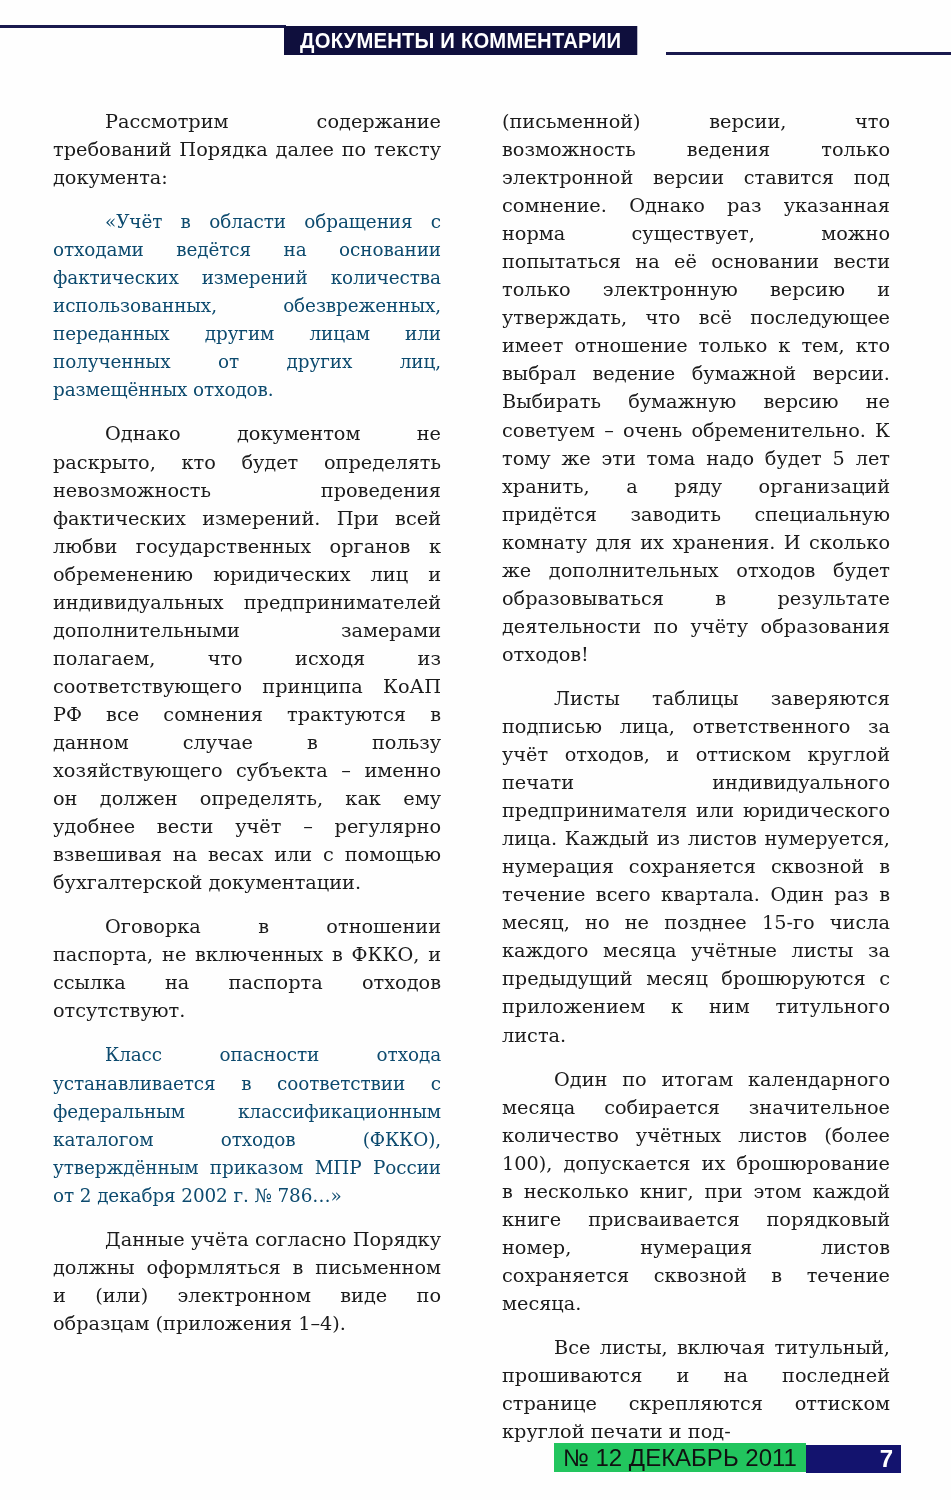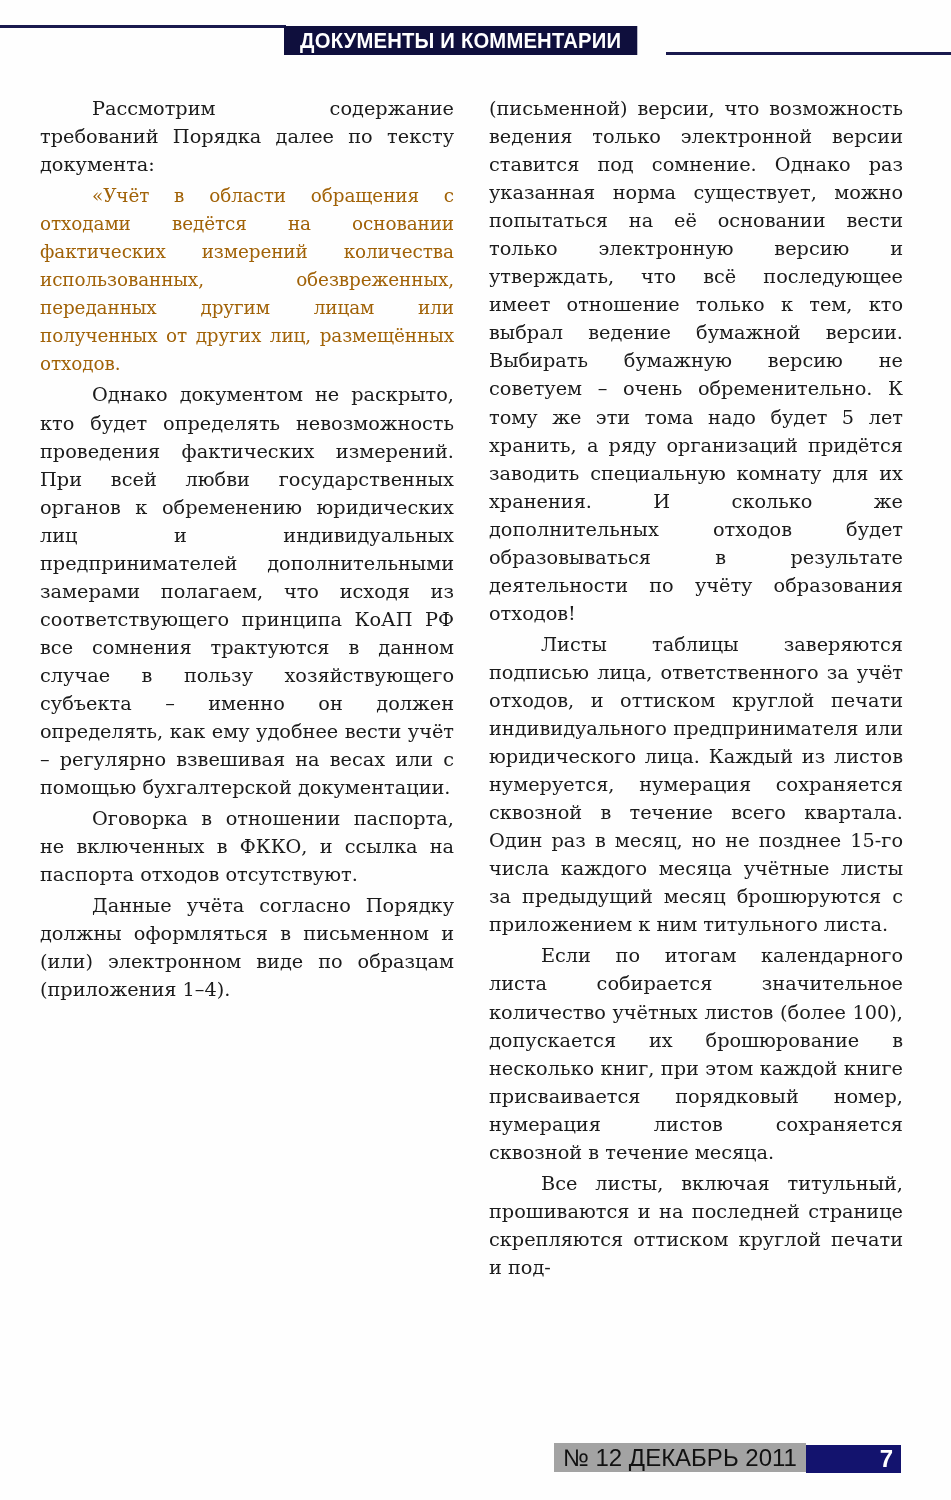--- a/index.html
+++ b/index.html
@@ -35,27 +35,27 @@
       position: absolute; top: 92px;
       width: 420px;
       font-size: 19.3px;
       line-height: 28.05px;
       color: #1b1b1b;
       text-align: justify;
       hyphens: manual;
     }
     .col-left { left: 37px; }
     .col-right { left: 486px; }
-    .para { margin: 3px; text-indent: 52px; }
+    .para { margin: 16px; text-indent: 52px; }
     .para.cont { text-indent: 0; }
-    .quote { color: #a16207; }
+    .quote { color: #0c4a6e; }
     .quote-font { font-size: 18.4px; letter-spacing: -0.1px; }
     .footer-grey {
       position: absolute; left: 554px; top: 1443px; width: 252px; height: 29px;
-      background: #a3a3a3;
+      background: #22c55e;
       font-family: "Liberation Sans", sans-serif;
       font-size: 24px; line-height: 30px;
       color: #111111;
       text-align: center;
       white-space: nowrap;
     }
     .footer-blue {
       position: absolute; left: 806px; top: 1445px; width: 95px; height: 28px;
       background: #13136e;
       color: #ffffff;
@@ -71,25 +71,26 @@
 
 <div class="rule-left"></div>
 <div class="section-bar">ДОКУМЕНТЫ И КОММЕНТАРИИ</div>
 <div class="rule-right"></div>
 
 <div class="column col-left">
   <p class="para">Рассмотрим содержание требований Порядка далее по тексту документа:</p>
   <p class="para quote quote-font">«Учёт в области обращения с отходами ведётся на основании фактических измерений количества использованных, обезвреженных, переданных другим лицам или полученных от других лиц, размещённых отходов.</p>
   <p class="para">Однако документом не раскрыто, кто будет определять невозможность проведения фактических измерений. При всей любви государственных органов к обременению юридических лиц и индивидуальных предпринимателей дополнительными замерами полагаем, что исходя из соответствующего принципа КоАП РФ все сомнения трактуются в данном случае в пользу хозяйствующего субъекта – именно он должен определять, как ему удобнее вести учёт – регулярно взвешивая на весах или с помощью бухгалтерской документации.</p>
   <p class="para">Оговорка в отношении паспорта, не включенных в ФККО, и ссылка на паспорта отходов отсутствуют.</p>
+  <p class="para quote quote-font">Класс опасности отхода устанавливается в соответствии с федеральным классификационным каталогом отходов (ФККО), утверждённым приказом МПР России от 2 декабря 2002 г. № 786…»</p>
   <p class="para">Данные учёта согласно Порядку должны оформляться в письменном и (или) электронном виде по образцам (приложения 1–4).</p>
 
 </div>
 
 <div class="column col-right">
   <p class="para cont">(письменной) версии, что возможность ведения только электронной версии ставится под сомнение. Однако раз указанная норма существует, можно попытаться на её основании вести только электронную версию и утверждать, что всё последующее имеет отношение только к тем, кто выбрал ведение бумажной версии. Выбирать бумажную версию не советуем – очень обременительно. К тому же эти тома надо будет 5 лет хранить, а ряду организаций придётся заводить специальную комнату для их хранения. И сколько же дополнительных отходов будет образовываться в результате деятельности по учёту образования отходов!</p>
   <p class="para">Листы таблицы заверяются подписью лица, ответственного за учёт отходов, и оттиском круглой печати индивидуального предпринимателя или юридического лица. Каждый из листов нумеруется, нумерация сохраняется сквозной в течение всего квартала. Один раз в месяц, но не позднее 15-го числа каждого месяца учётные листы за предыдущий месяц брошюруются с приложением к ним титульного листа.</p>
-  <p class="para">Если по итогам календарного листа собирается значительное количество учётных листов (более 100), допускается их брошюрование в несколько книг, при этом каждой книге присваивается порядковый номер, нумерация листов сохраняется сквозной в течение месяца.</p>
+  <p class="para">Один по итогам календарного месяца собирается значительное количество учётных листов (более 100), допускается их брошюрование в несколько книг, при этом каждой книге присваивается порядковый номер, нумерация листов сохраняется сквозной в течение месяца.</p>
   <p class="para">Все листы, включая титульный, прошиваются и на последней странице скрепляются оттиском круглой печати и под-</p>
 </div>
 
 <div class="footer-grey">№ 12 ДЕКАБРЬ 2011</div>
 <div class="footer-blue">7</div>
 
 </body></html>

